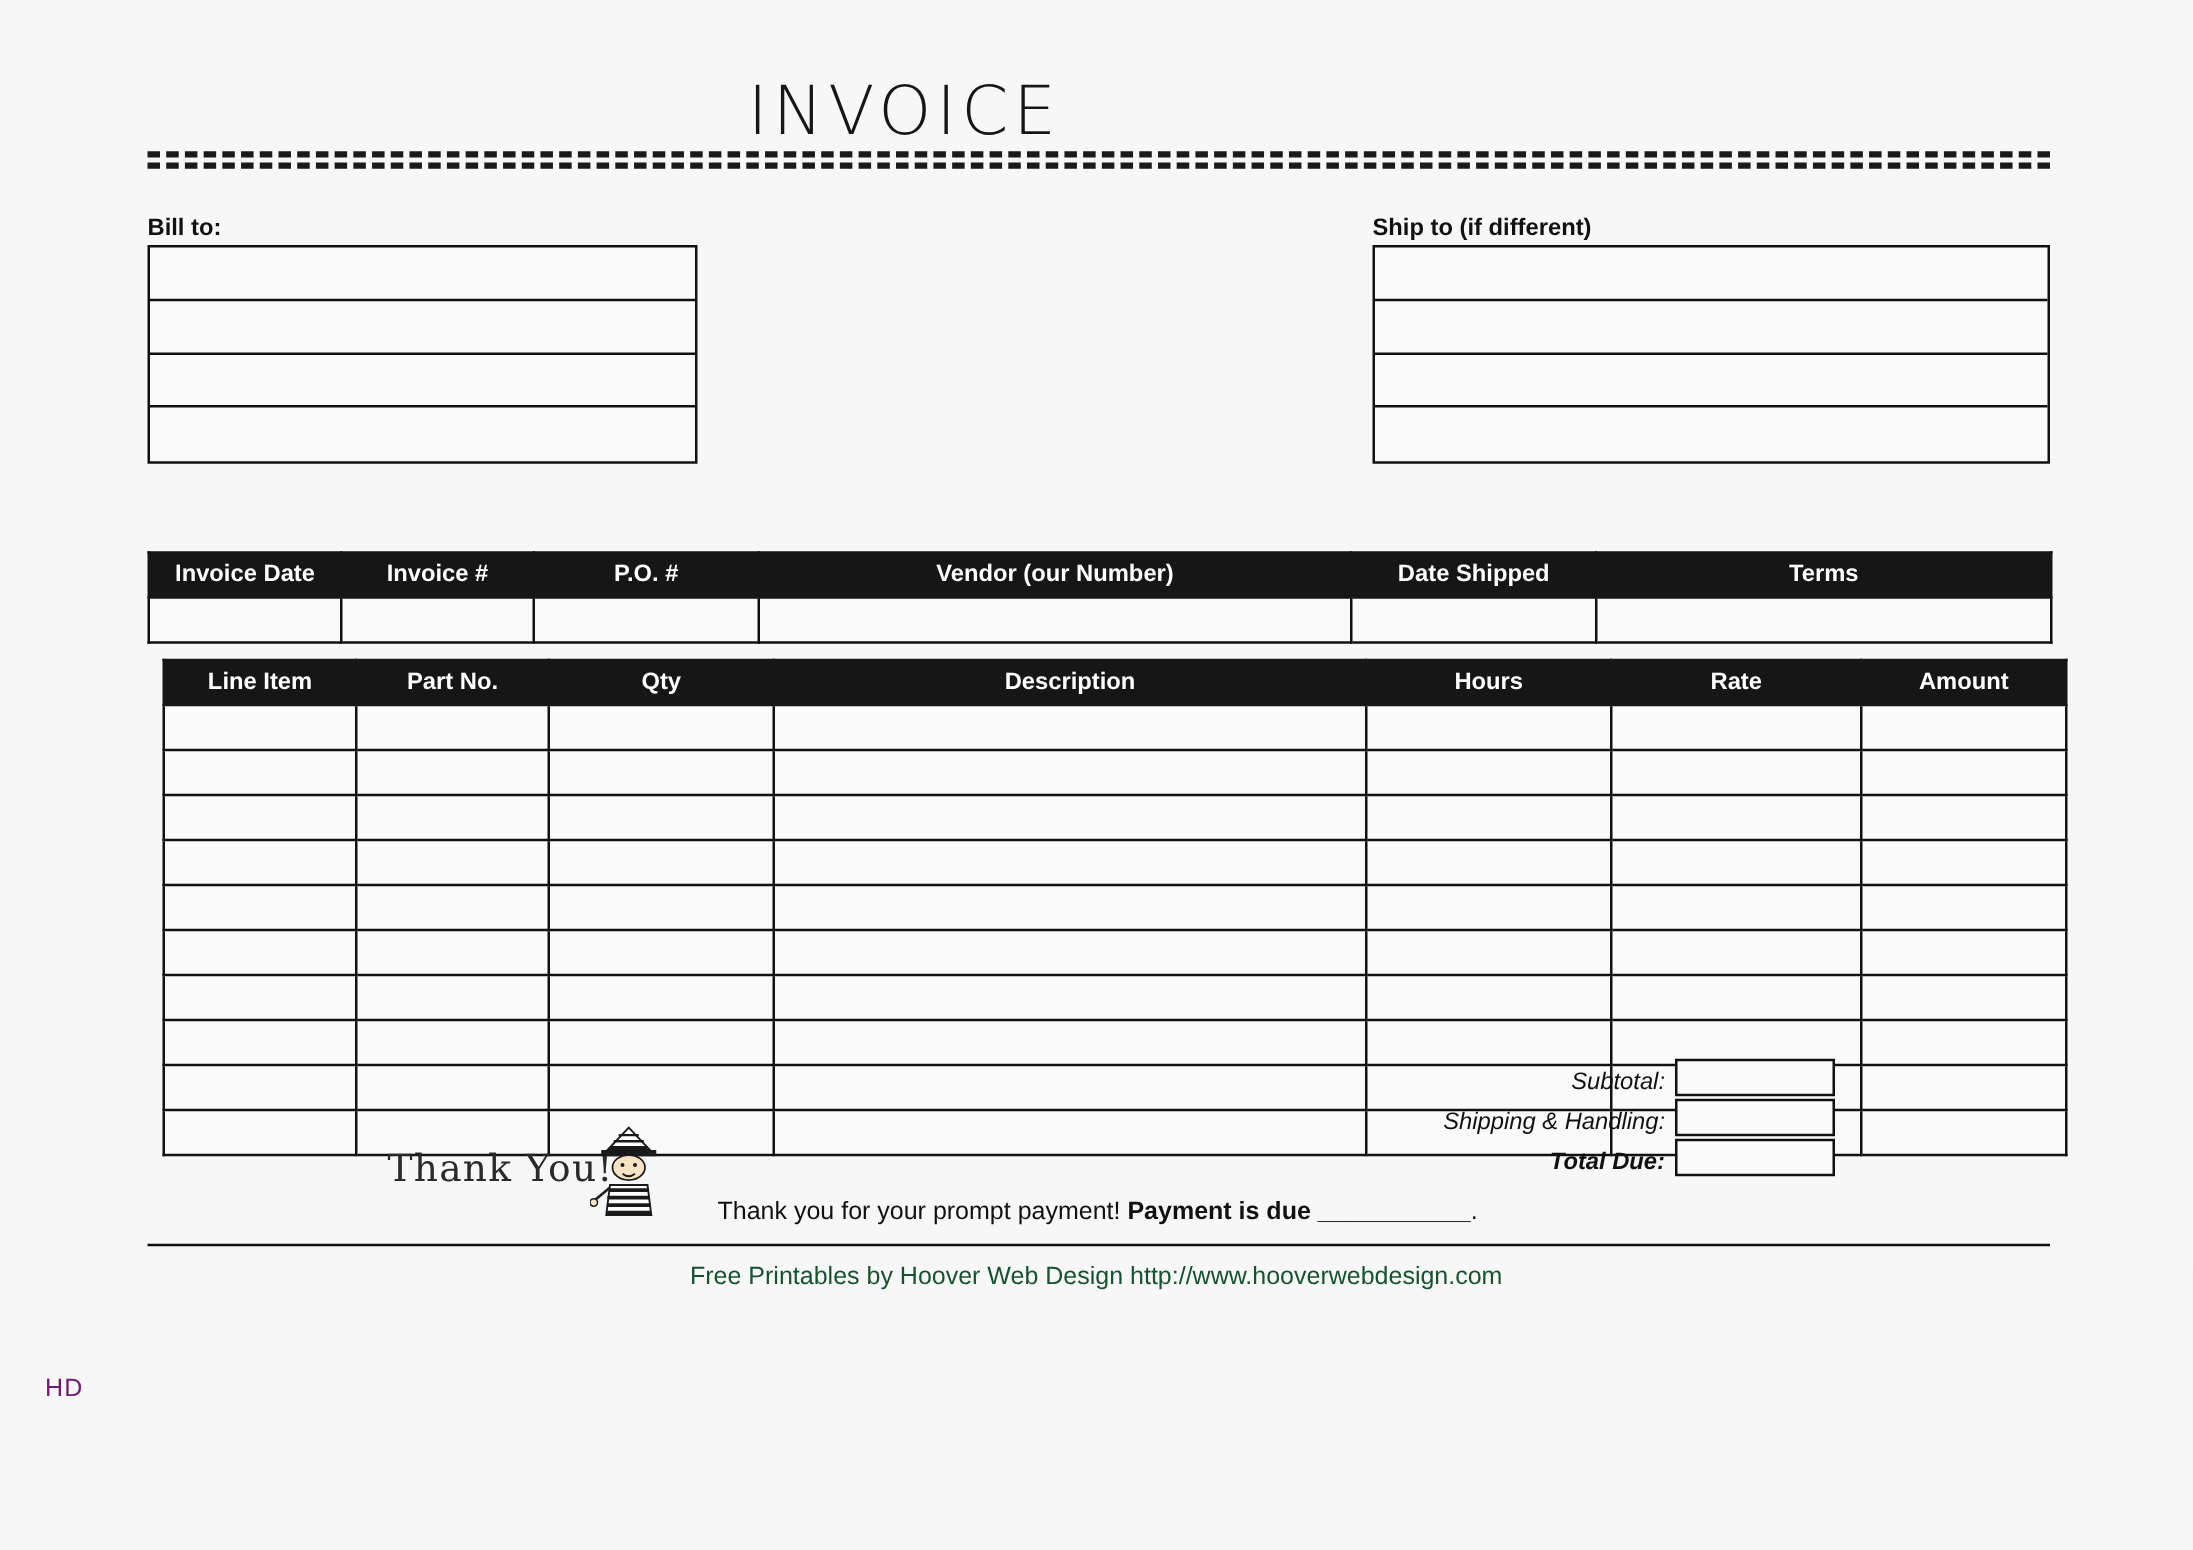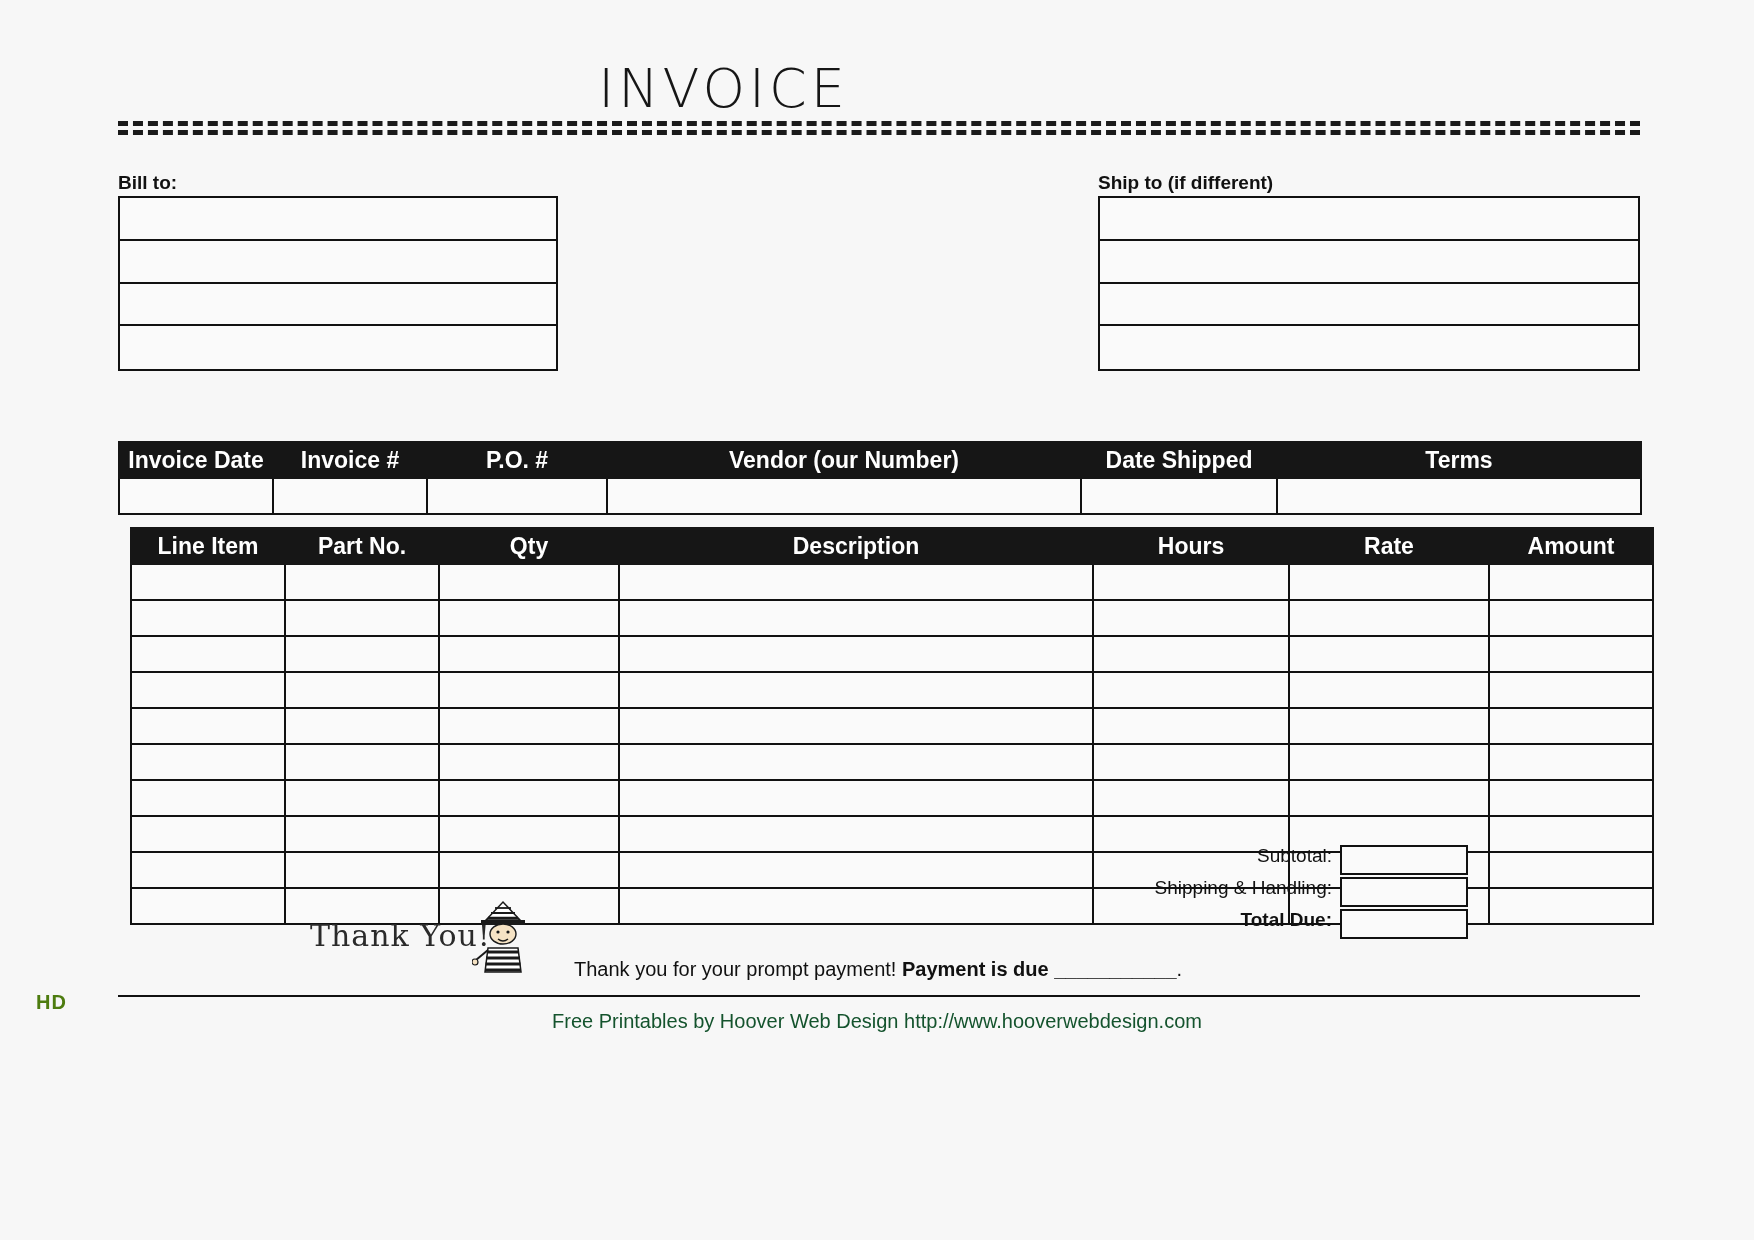--- a/index.html
+++ b/index.html
@@ -79,21 +79,21 @@
     background: #fafafa;
   }
   .tbl td, .tbl th {
     border: 2px solid #111;
     padding: 0;
     margin: 0;
   }
   .tbl thead th {
     background: #161616;
     color: #ffffff;
-    font-size: 23px;
+    font-size: 19px;
     font-weight: bold;
     height: 34px;
     border: 2px solid #161616;
     text-align: center;
     vertical-align: middle;
     white-space: nowrap;
   }
   .tbl tbody td {
     height: 34px;
     background: #fafafa;
@@ -101,22 +101,23 @@
 
   
   .totals {
     position: absolute;
     left: 1120px;
     top: 845px;
     width: 348px;
   }
   .totals-row {
     display: flex;
-    align-items: flex-start;
+    align-items: flex-end;
     height: 32px;
+    font-style: italic;
   }
   .totals-label {
     flex: 1 1 auto;
     text-align: right;
     padding-right: 8px;
     font-size: 19px;
     color: #111;
     white-space: nowrap;
   }
   .totals-label.bold { font-weight: bold; }
@@ -176,24 +177,24 @@
     left: 0;
     top: 1010px;
     width: 1754px;
     text-align: center;
     font-size: 20px;
     color: #14532d;
   }
   .hd-watermark {
     position: absolute;
     left: 36px;
-    top: 991px;
+    top: 1100px;
     font-size: 20px;
-    font-weight: bold;
-    color: #4d7c0f;
+    font-weight: normal;
+    color: #701a75;
     letter-spacing: 1px;
   }
 </style>
 </head>
 <body>
 
 <div id="page">
 
   <div class="title">INVOICE</div>
 

